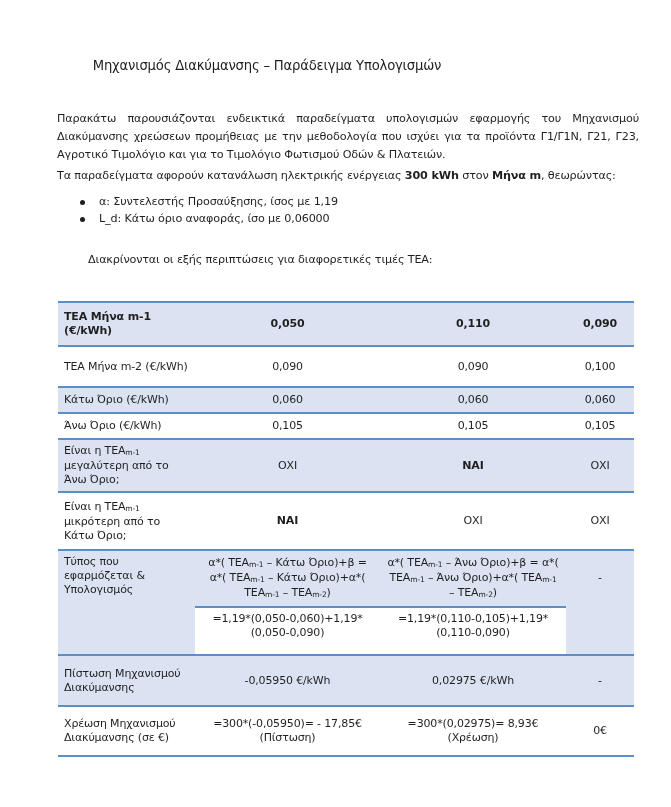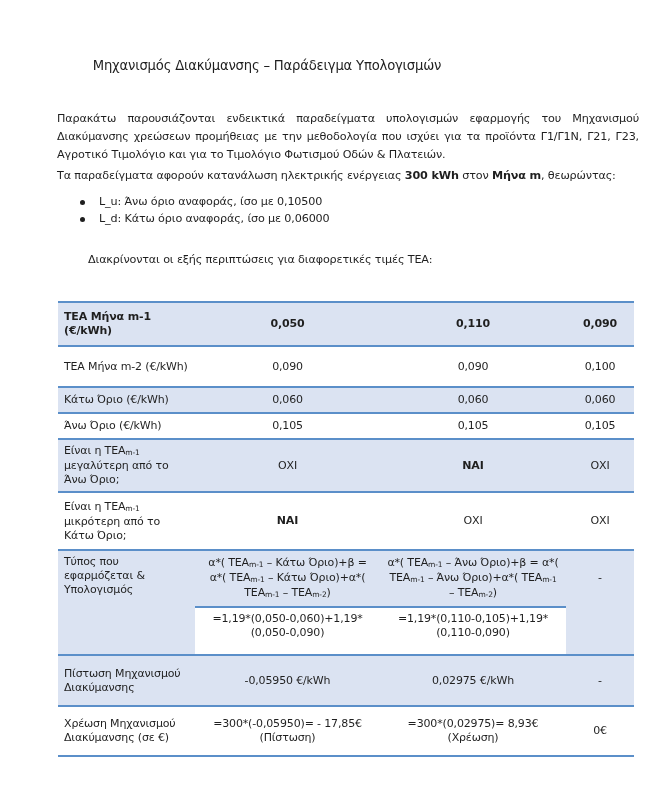--- a/index.html
+++ b/index.html
@@ -48,21 +48,21 @@
 
 <div class="title">Μηχανισμός Διακύμανσης – Παράδειγμα Υπολογισμών</div>
 
 <div class="para p1">Παρακάτω παρουσιάζονται ενδεικτικά παραδείγματα υπολογισμών εφαρμογής του Μηχανισμού Διακύμανσης χρεώσεων προμήθειας με την μεθοδολογία που ισχύει για τα προϊόντα Γ1/Γ1Ν, Γ21, Γ23, Αγροτικό Τιμολόγιο και για το Τιμολόγιο Φωτισμού Οδών &amp; Πλατειών.</div>
 
 <div class="para p2">
   <span>Τα παραδείγματα αφορούν κατανάλωση ηλεκτρικής ενέργειας </span><b>300 kWh</b><span> στον </span><b>Μήνα m</b><span>, θεωρώντας:</span>
 </div>
 
 <ul class="bullets">
-  <li><span class="dot"></span><span>L_u: Άνω όριο αναφοράς, ίσο με 0,10500</span></li>
+  <li><span class="dot"></span><span>α: Συντελεστής Προσαύξησης, ίσος με 1,19</span></li>
   <li><span class="dot"></span><span>L_d: Κάτω όριο αναφοράς, ίσο με 0,06000</span></li>
 </ul>
 
 <div class="para p3">Διακρίνονται οι εξής περιπτώσεις για διαφορετικές τιμές ΤΕΑ:</div>
 
 <table class="calc">
   <colgroup>
     <col style="width:137px">
       <col style="width:185px">
       <col style="width:186px">

